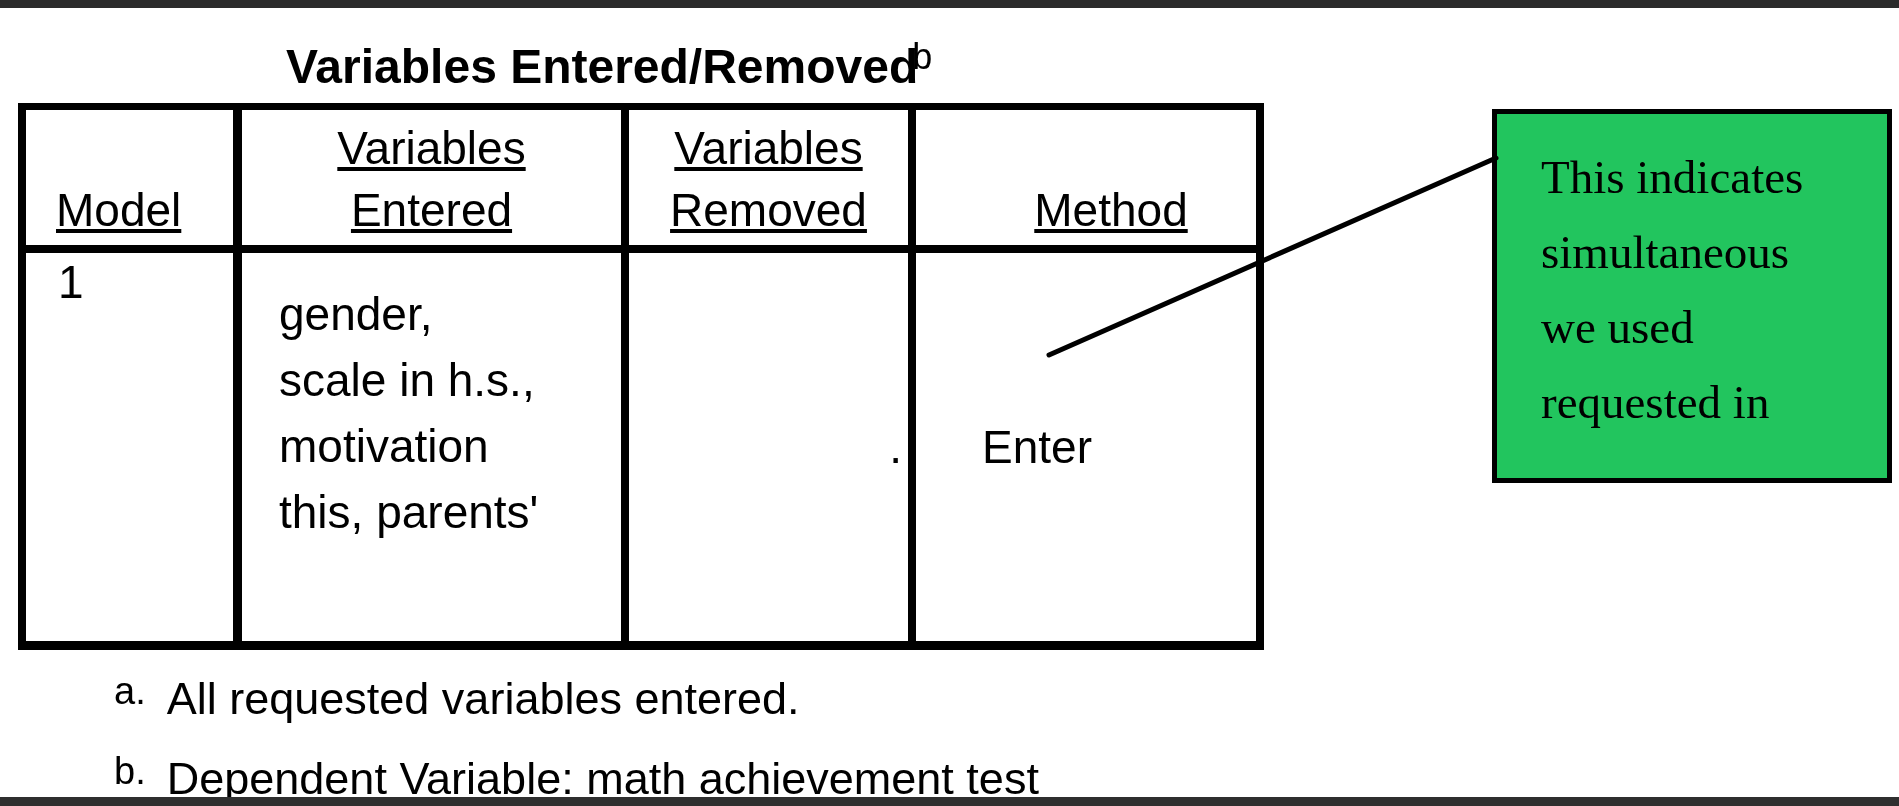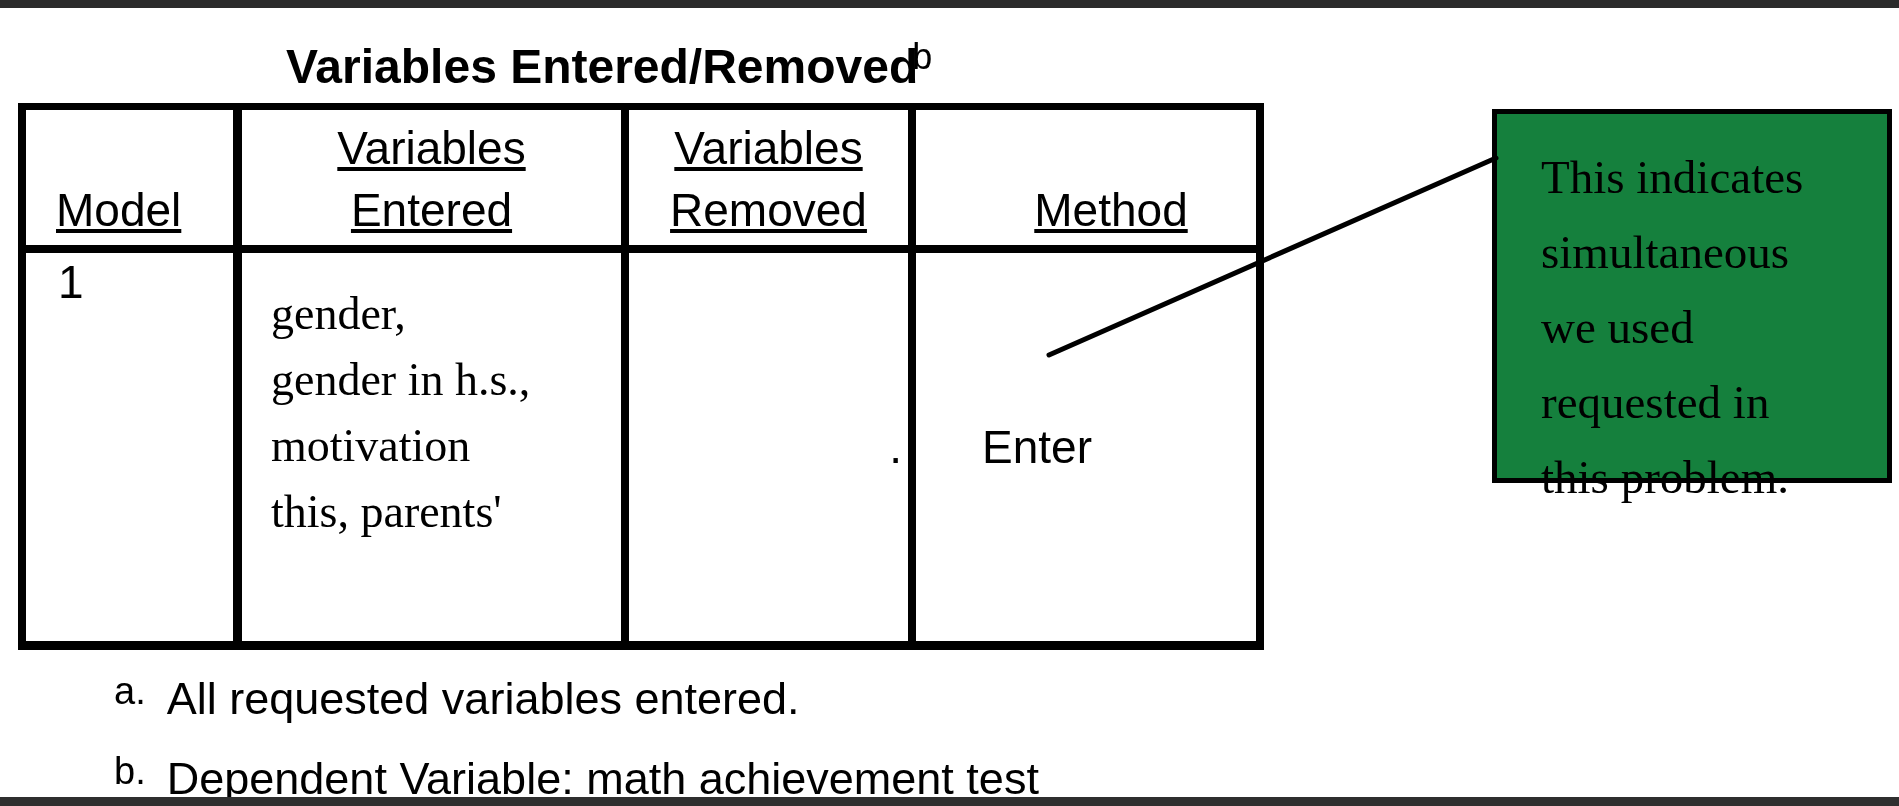--- a/index.html
+++ b/index.html
@@ -32,36 +32,36 @@
   .br9{border-right:9px solid #000;}
   .br8{border-right:8px solid #000;}
   .bb8{border-bottom:8px solid #000;}
   .hcell{
     display:flex;flex-direction:column;justify-content:flex-end;align-items:center;
     line-height:62px;padding-bottom:4px;text-align:center;text-decoration:underline;
   }
   .h-model{align-items:flex-start;padding-left:30px;}
   .h-method{padding-left:50px;}
   .c-model{padding:2px 0 0 32px;line-height:1.2;}
-  .c-entered{padding:28px 0 0 29px;line-height:66px;font-family:Liberation Serif, serif;}
+  .c-entered{padding:28px 0 0 37px;line-height:66px;}
   .c-entered .sup-a{font-size:36px;position:relative;top:-26px;margin-left:1px;}
   .c-removed{display:flex;align-items:center;justify-content:flex-end;padding-right:6px;}
   .c-method{display:flex;align-items:center;padding-left:66px;}
 
   
   .footnote{position:absolute;display:flex;align-items:flex-start;white-space:nowrap;z-index:2;}
   .fn-marker{font-size:38px;line-height:1;}
   .fn-text{font-size:45px;line-height:1;margin-left:21px;position:relative;top:4px;}
   .fn-a{left:114px;top:672px;}
   .fn-b{left:114px;top:752px;}
 
   
   .callout{
     position:absolute;left:1492px;top:109px;width:400px;height:374px;
-    box-sizing:border-box;border:5px solid #000;background:#15803d;z-index:2;
+    box-sizing:border-box;border:5px solid #000;background:#22c55e;z-index:2;
     font-family:"Liberation Serif",serif;font-size:47px;line-height:75px;
     padding:26px 18px 0 44px;
   }
   .pointer-svg{position:absolute;left:1040px;top:150px;z-index:3;}
 </style>
 </head>
 <body>
 
 <div class="screen">
 
@@ -86,21 +86,21 @@
     </div>
     <div class="cell hcell h-method bb8">
       <div>Method</div>
     </div>
 
     <div class="cell c-model br9">
       <span>1</span>
     </div>
     <div class="cell c-entered br8">
       <div>gender,</div>
-      <div>gender in h.s.,</div>
+      <div>scale in h.s.,</div>
       <div>motivation</div>
       <div>this, parents'</div>
     </div>
     <div class="cell c-removed br8">
       <span>.</span>
     </div>
     <div class="cell c-method">
       <span>Enter</span>
     </div>
   </div>
@@ -115,17 +115,16 @@
   </div>
 
   <svg class="pointer-svg" width="460" height="215">
     <line x1="9" y1="205" x2="456" y2="8" stroke="#000000" stroke-width="5" stroke-linecap="round"></line>
   </svg>
   <div class="callout">
     <div>This indicates</div>
     <div>simultaneous</div>
     <div>we used</div>
     <div>requested in</div>
-    <div>this problem.</div>
   </div>
 
   <div class="scan-bar bottom"></div>
 </div>
 
 </body></html>

